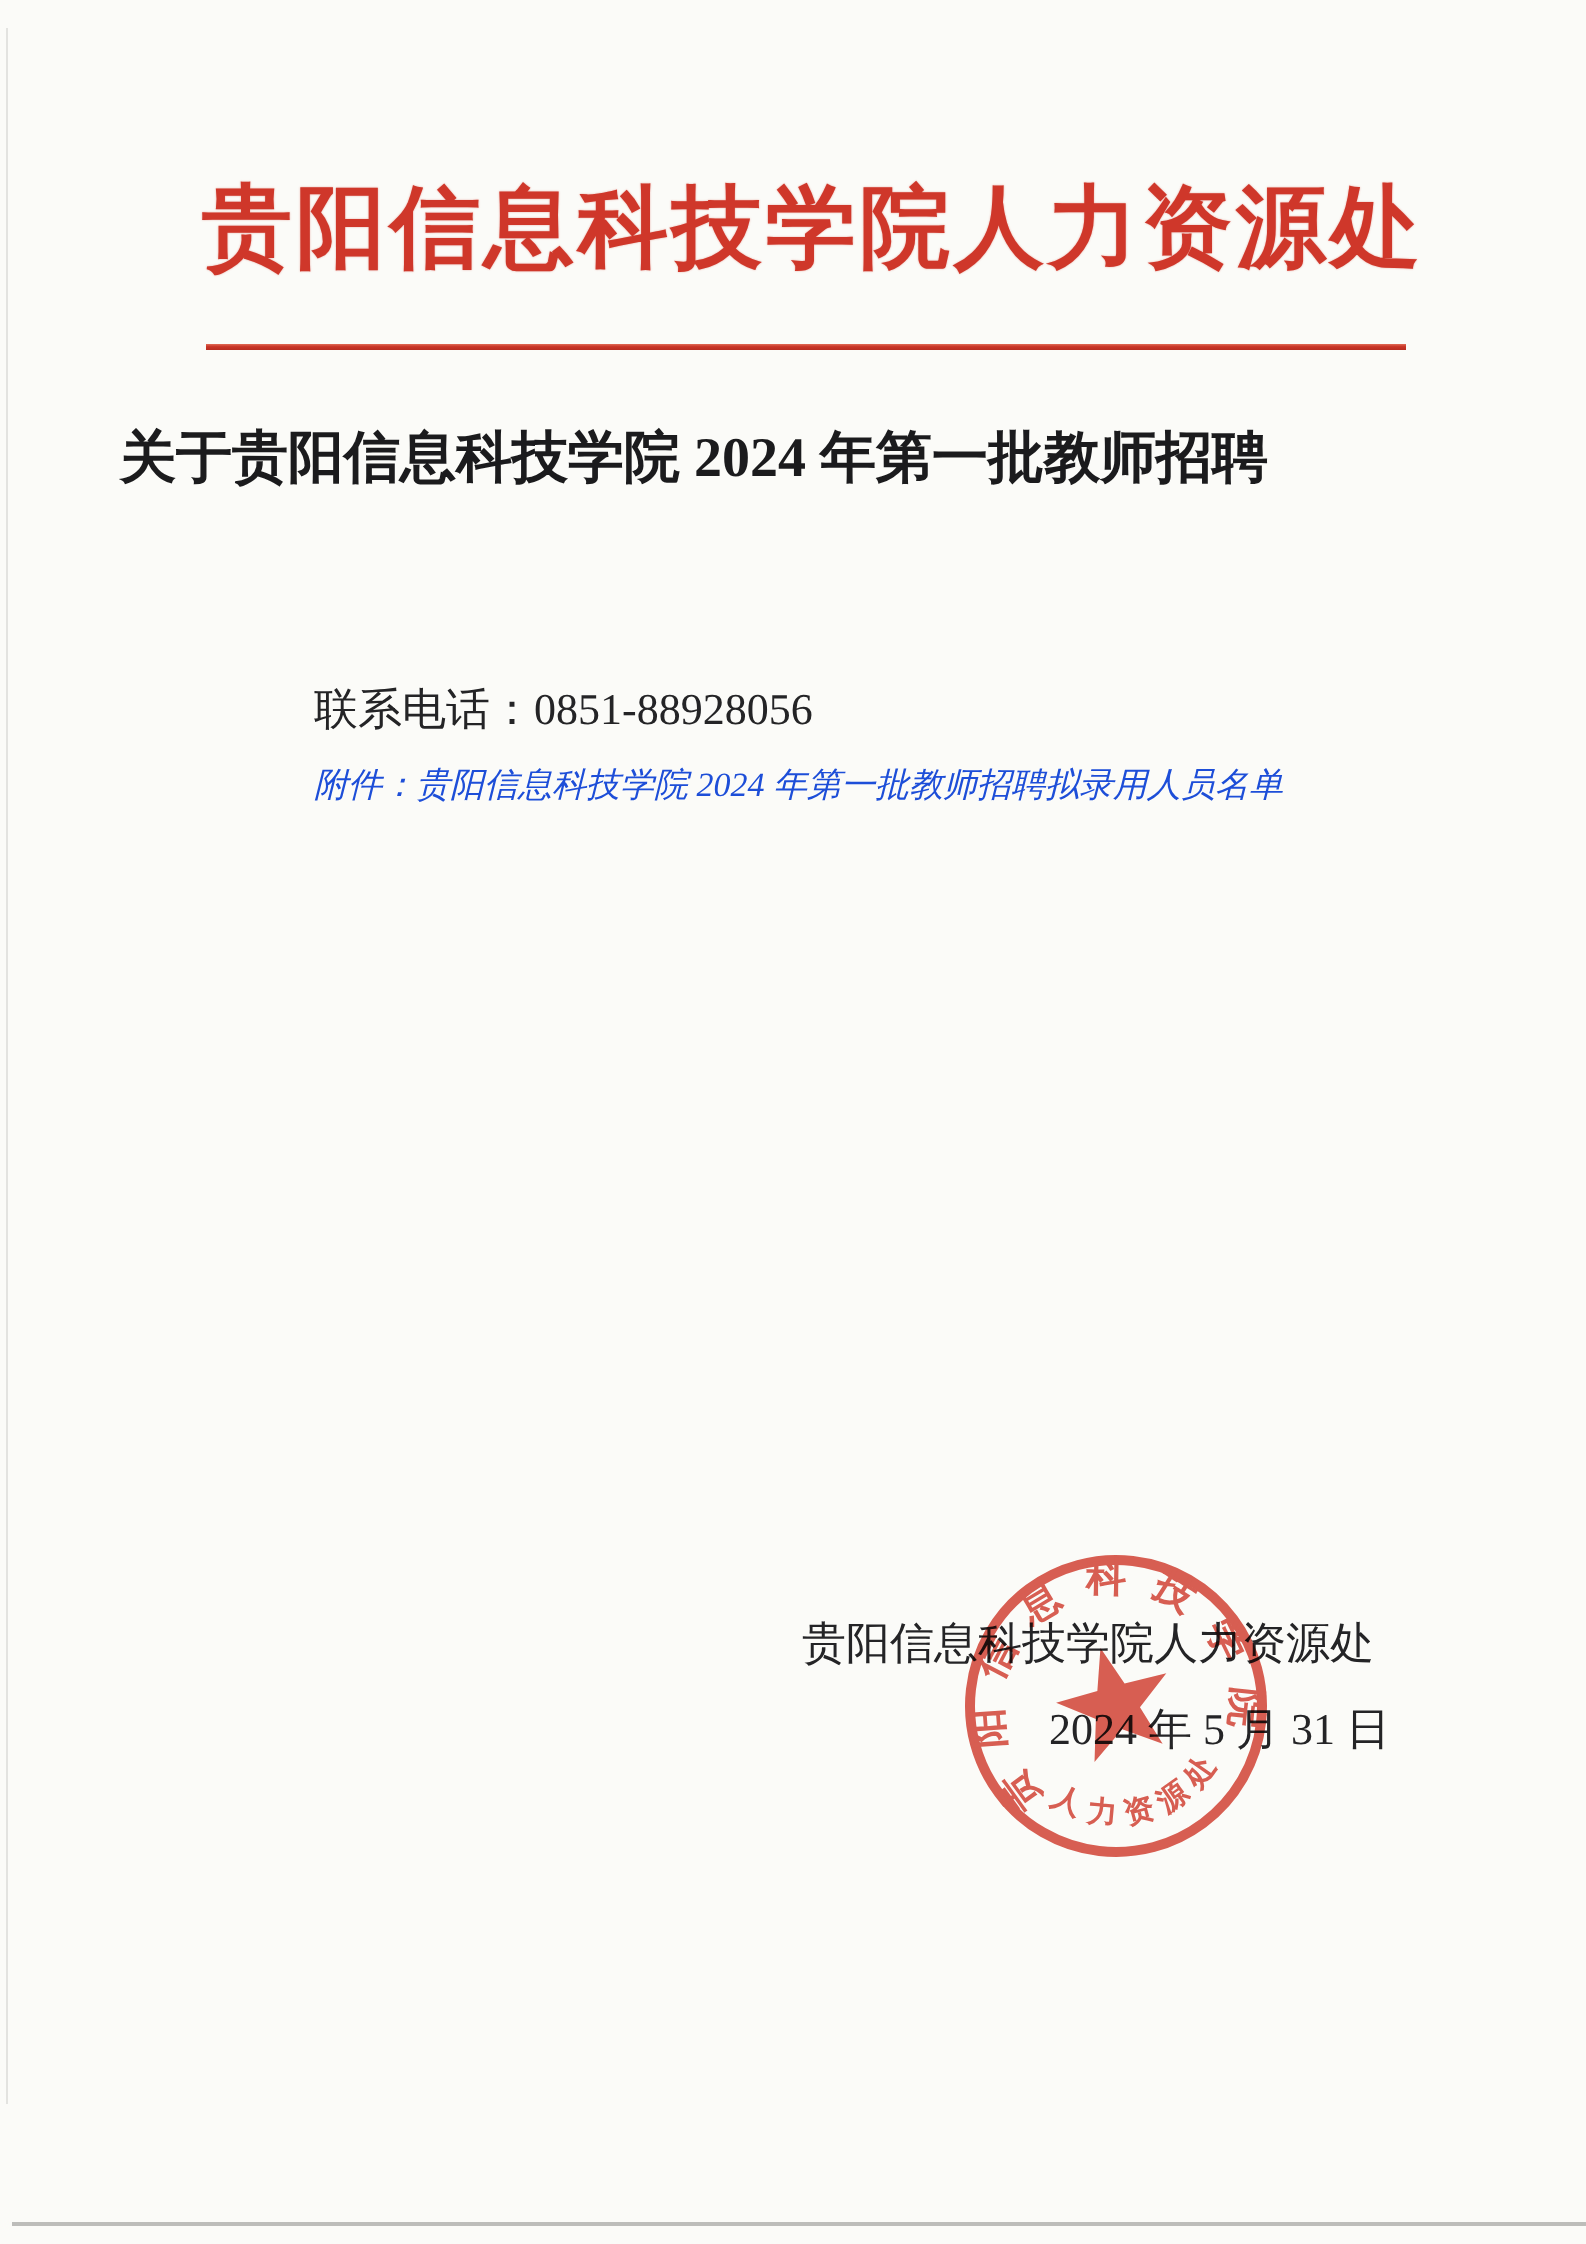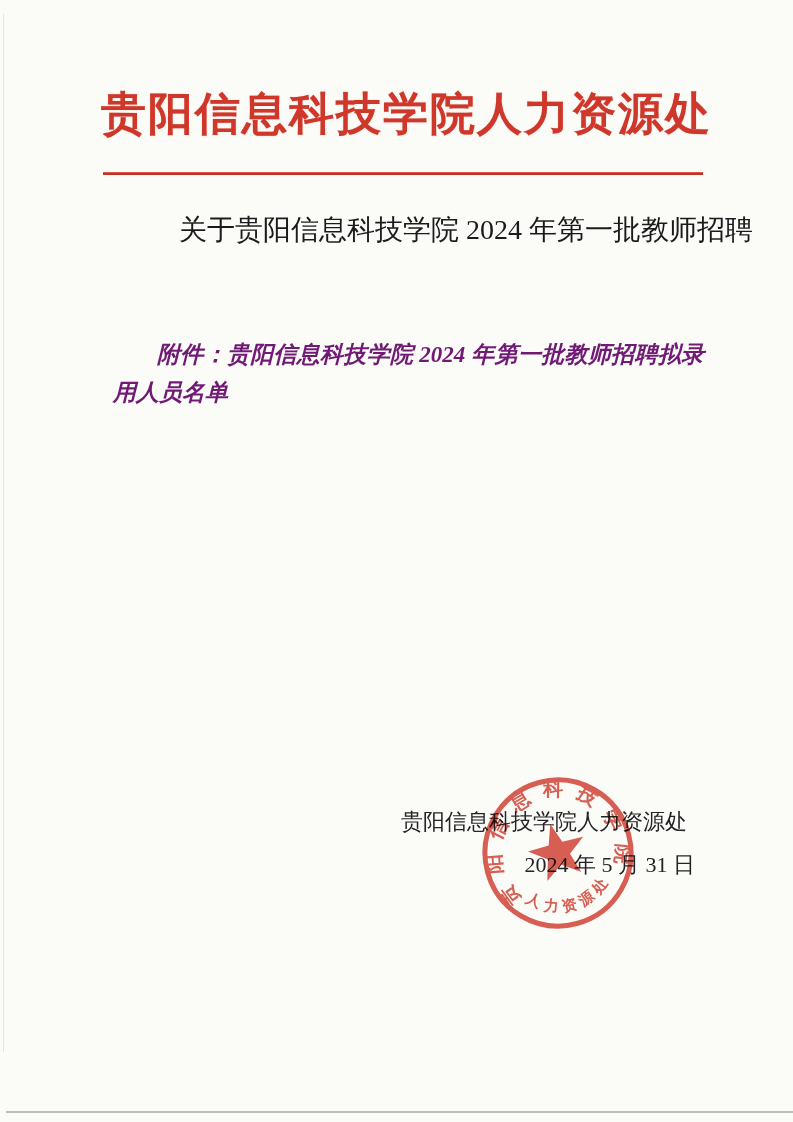--- a/index.html
+++ b/index.html
@@ -28,40 +28,40 @@
     color:#cf372a;
     text-shadow:0 0 1px rgba(207,55,42,.45);
     white-space:nowrap;
   }
   .masthead-rule{
     position:absolute;top:172px;left:103px;width:600px;height:3px;
     background:linear-gradient(#e06a55,#c93527 45%,#b72d20);
   }
   .doc-title{
     position:absolute;top:208px;left:60px;right:60px;
-    text-align:right;
-    font-size:28px;font-weight:normal;line-height:43px;
+    text-align:left;
+    font-size:28px;font-weight:bold;line-height:43px;
     color:#1b1b1d;
   }
   .body-block{
     position:absolute;top:336px;left:113px;width:591px;
     font-size:22px;line-height:38px;
     text-align:justify;
     color:#242426;
   }
   .body-block p{margin:0;text-indent:44px;}
   .contact-line{margin-top:32px;}
   .attachment-line{
     margin-top:34px;
     margin-left:-3px;
     text-indent:0;
-    font-size:23px;
+    font-size:17px;
     font-style:italic;
-    font-weight:700;
-    color:#701a75;
+    font-weight:400;
+    color:#1d4ed8;
   }
   .signature{
     position:absolute;right:126px;top:800px;
     text-align:right;
     font-size:22px;line-height:43px;
     color:#242426;
     white-space:nowrap;
   }
   .signature .sig-date{margin-right:-8px;font-family:Liberation Serif, serif;}
   .seal{
@@ -85,20 +85,21 @@
 
   <div class="masthead">贵阳信息科技学院人力资源处</div>
 
   <div class="masthead-rule"></div>
 
   <div class="doc-title">
     <div>关于贵阳信息科技学院 2024 年第一批教师招聘</div>
   </div>
 
   <div class="body-block">
+    <p class="contact-line">联系电话：0851-88928056</p>
     <p class="attachment-line">附件：贵阳信息科技学院 2024 年第一批教师招聘拟录用人员名单</p>
   </div>
 
   <div class="signature">
     <div>贵阳信息科技学院人力资源处</div>
     <div class="sig-date">2024 年 5 月 31 日</div>
   </div>
 
   <svg class="seal" viewBox="-80 -80 160 160">
     <defs>

